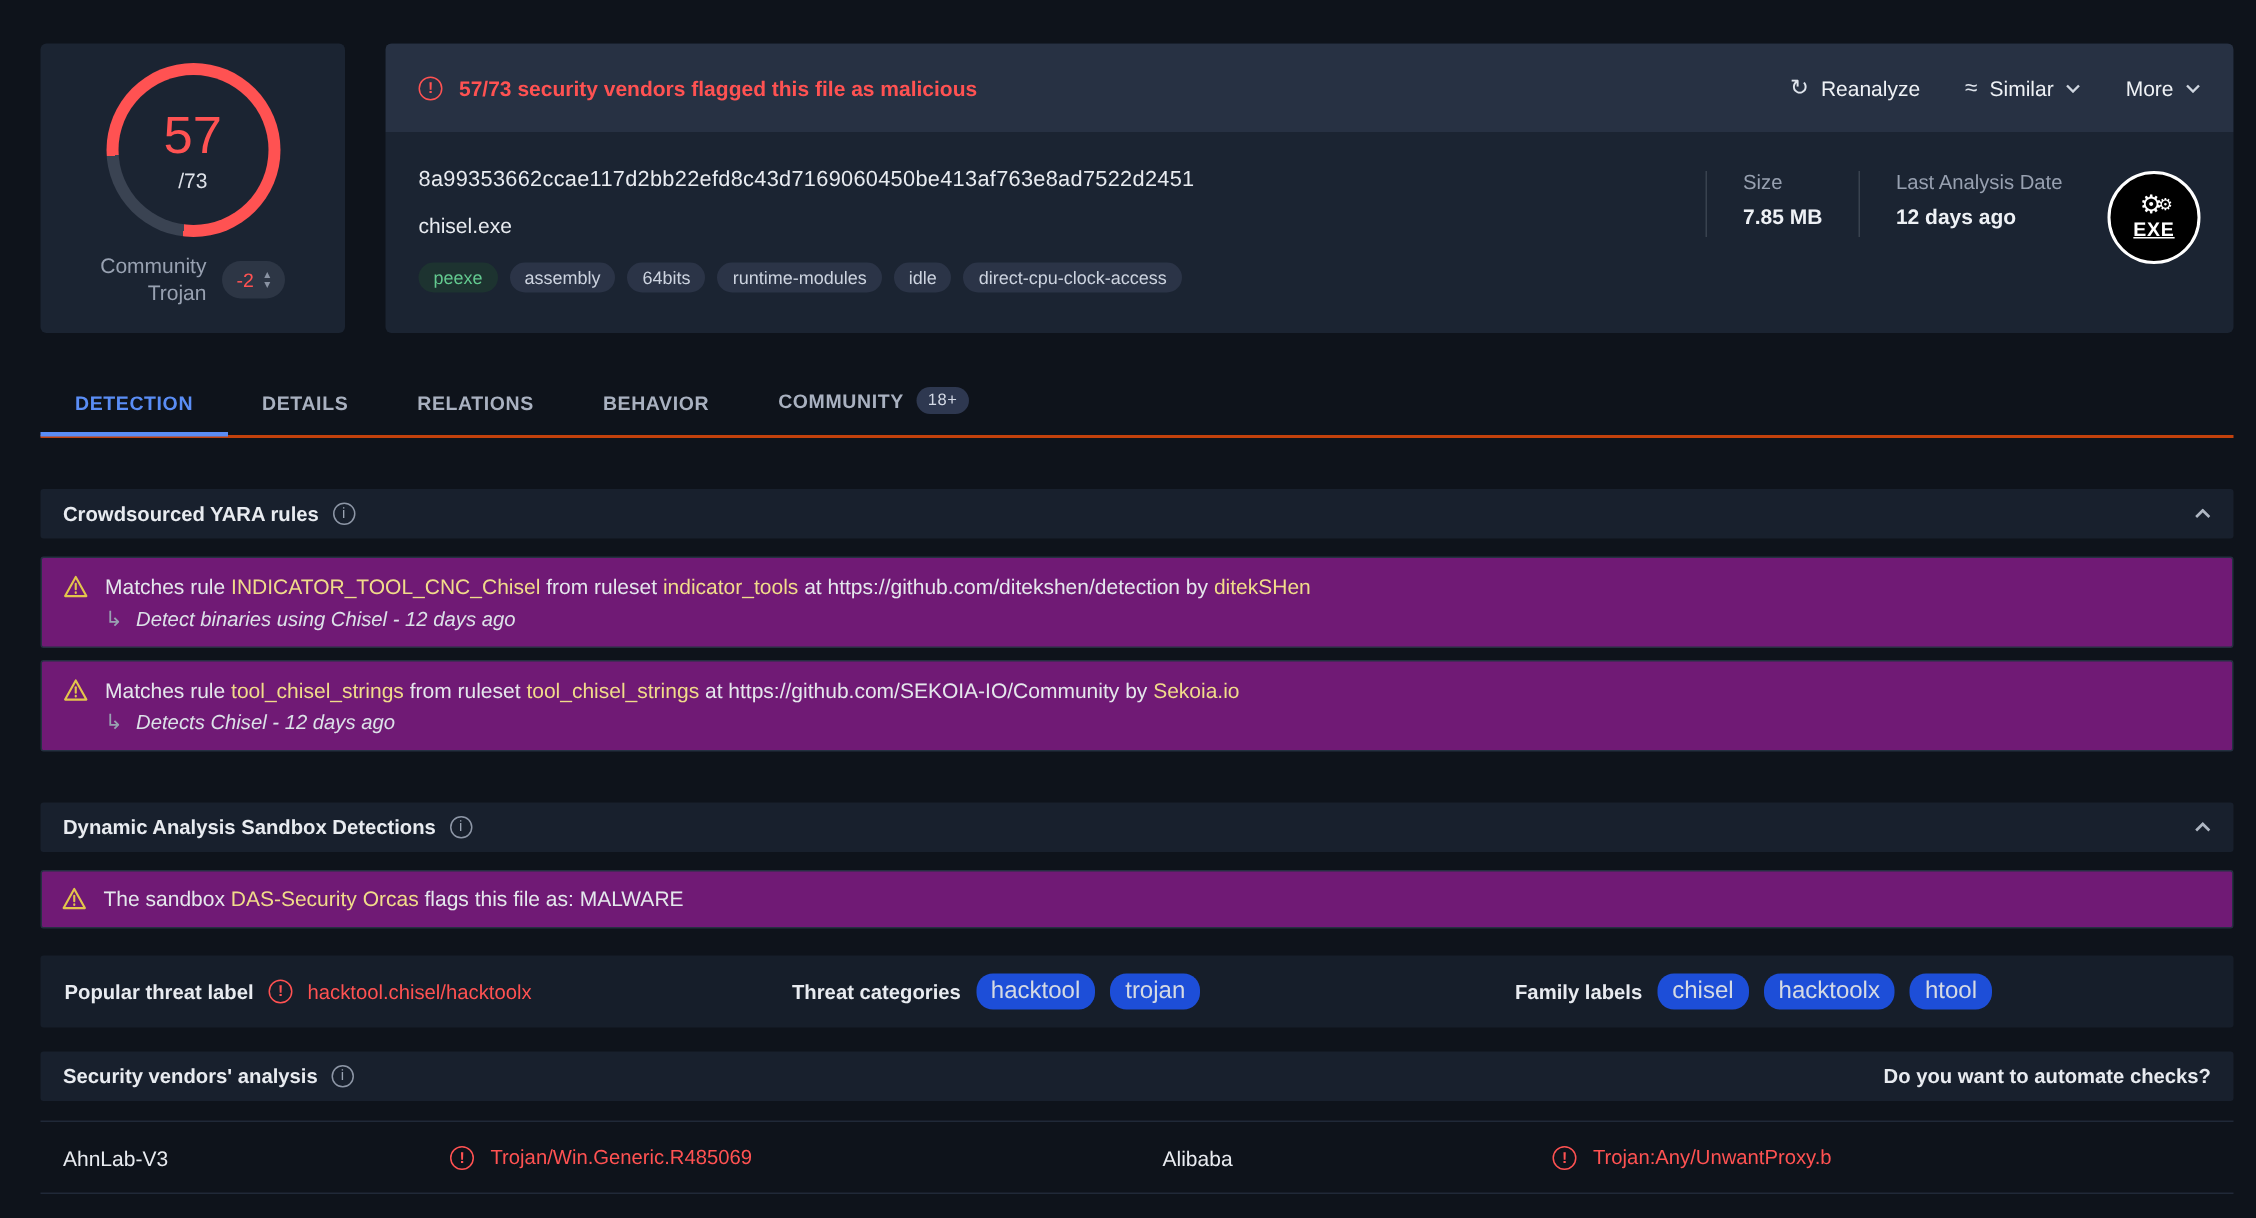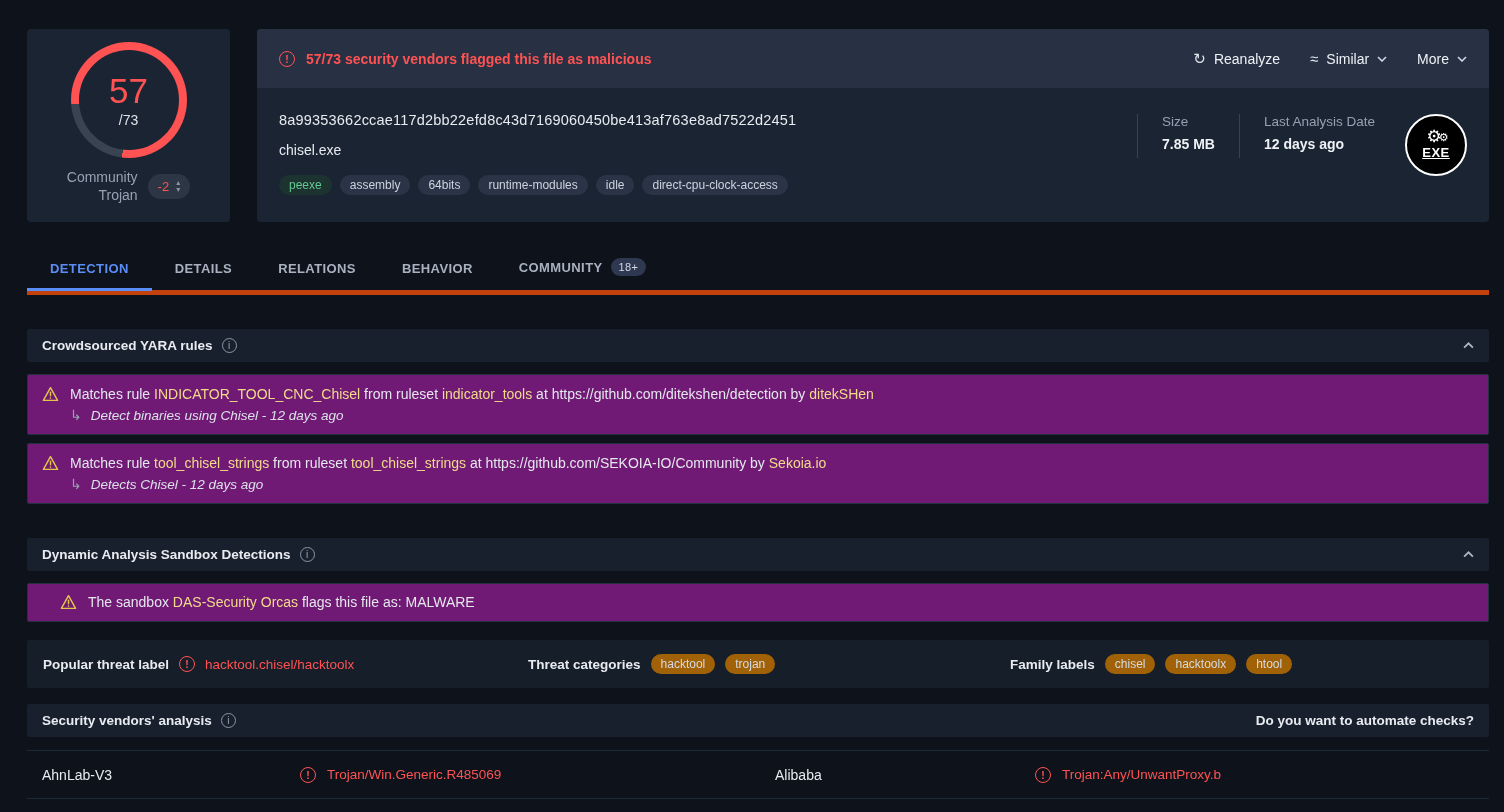--- a/index.html
+++ b/index.html
@@ -78,21 +78,21 @@
     width:62px; height:62px; border-radius:50%; flex:none;
     background:#000; border:2px solid #fff; margin-left:6px;
     display:flex; flex-direction:column; align-items:center; justify-content:center;
   }
   .gears { color:#fff; line-height:14px; letter-spacing:-3px; }
   .gear-big { font-size:17px; }
   .gear-small { font-size:11px; vertical-align:top; }
   .exe-text { color:#fff; font-weight:bold; font-size:13px; letter-spacing:0.5px; margin-top:1px;text-decoration:underline; }
 
   
-  .tabs { display:flex; align-items:flex-end; margin:28px 15px 0 27px; border-bottom:5px solid #c2410c; }
+  .tabs { display:flex; align-items:flex-end; margin:28px 15px 0 27px; border-bottom:2px solid #c2410c; }
   .tab {
     padding:8px 23px 14px; font-size:13px; font-weight:bold; letter-spacing:0.4px;
     color:#a9b1c0; position:relative; display:flex; align-items:center; gap:8px; cursor:pointer;
   }
   .tab.active { color:#5a8df5; }
   .tab.active::after { content:""; position:absolute; left:0; right:0; bottom:-1px; height:3px; background:#5a8df5; }
   .tab-badge { background:#2e3850; border-radius:10px; padding:3px 8px; font-size:11px; color:#d3d9e5; font-weight:normal; }
 
   
   .content { padding:0 15px 0 27px; }
@@ -106,40 +106,40 @@
     display:inline-flex; align-items:center; justify-content:center;
     font-size:10px; color:#9aa3b2; margin-left:9px; flex:none;
   }
   .bar-right { margin-left:auto; display:flex; align-items:flex-start; gap:14px; }
 
   .item {
     margin-top:8px; border:1px solid #253041; background:#701a75;
     border-radius:2px; padding:9px 14px 11px;
   }
   .item.first { margin-top:12px; }
-  .item.indent { padding-left:32px; padding-top:8px; padding-bottom:9px; }
+  .item.indent { padding-left:13px; padding-top:8px; padding-bottom:9px; }
   .match-line { display:flex; align-items:center; gap:11px; line-height:20px; }
   .warn-svg { flex:none; }
   .match-text { font-size:14px; color:#e4e7ec; }
   .ylink { color:#f1db8a; cursor:pointer; }
   .desc { margin-top:3px; margin-left:28px; display:flex; align-items:center; gap:9px; }
   .branch { color:#98a1b1; font-size:14px; font-style:normal; }
   .desc-text { font-style:italic; font-size:13.5px; color:#dce1e8; }
 
   .threat-row {
     margin-top:18px; background:#161e2a; border-radius:2px;
     height:48px; display:flex; align-items:center; padding:0 16px;
   }
   .tgroup { display:flex; align-items:center; gap:10px; }
   .tgroup1 { width:485px; }
   .tgroup2 { width:482px; }
   .bold-label { font-weight:bold; font-size:13.5px; }
   .red-link { color:#ff5252; font-size:13.5px; cursor:pointer; }
   .pill {
-    background:#a16207; color:#d5dae3; font-size:12px;
+    background:#1d4ed8; color:#d5dae3; font-size:16px;
     padding:4px 10px; border-radius:11px; line-height:1;
   }
 
   .vendors-bar { margin-top:16px; }
   .automate { font-weight:bold; font-size:13.5px; color:#e8ebf0; cursor:pointer; }
 
   .vtable { margin-top:13px; border-top:1px solid #202938; }
   .vrow { display:flex; align-items:center; height:48px; border-bottom:1px solid #202938; padding-left:15px; }
   .vname { font-size:14px; color:#e8ebf0; }
   .vname.c1 { width:258px; }

